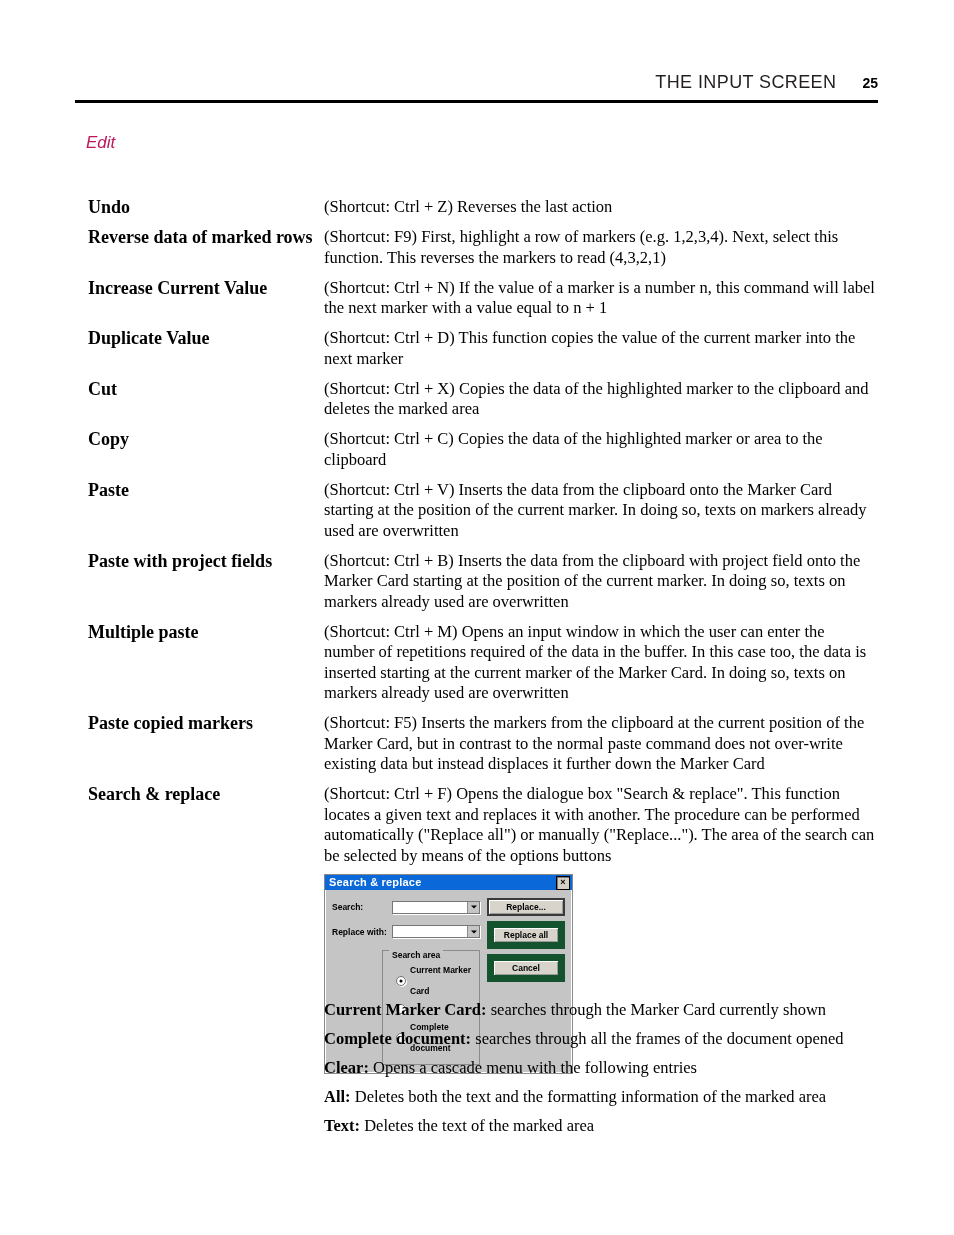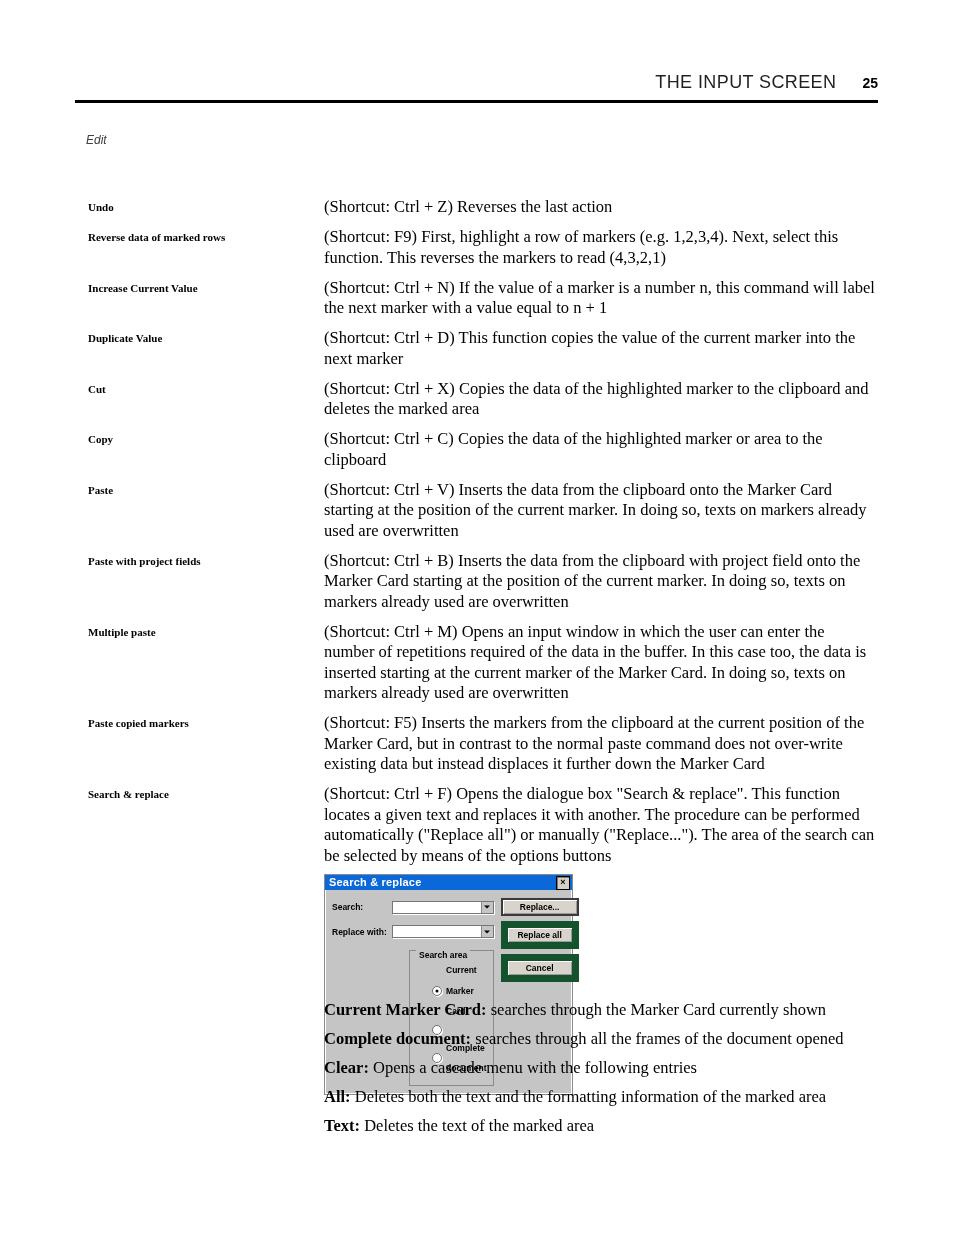--- a/index.html
+++ b/index.html
@@ -50,39 +50,39 @@
     background: #000000;
   }
 
   
   .section-title {
     position: absolute;
     left: 86px;
     top: 133px;
     font-family: "Liberation Sans", sans-serif;
     font-style: italic;
-    font-size: 12px;
-    color: #404040;
+    font-size: 17px;
+    color: #be185d;
   }
 
   
   .deflist {
     position: absolute;
     left: 88px;
     top: 197px;
     width: 790px;
   }
   .defrow {
     display: flex;
     align-items: flex-start;
     margin-bottom: 9.5px;
   }
   .defterm {
     flex: 0 0 236px;
-    font-size: 11px;
+    font-size: 18px;
     font-weight: bold;
     line-height: 20.5px;
     padding-top: 0px;
   }
   .defdesc {
     flex: 1 1 auto;
     font-size: 16.5px;
     line-height: 20.5px;
     text-align: left;
   }
@@ -180,23 +180,23 @@
     left: 50%;
     top: 50%;
     transform: translate(-50%, -50%);
     border-left: 3px solid transparent;
     border-right: 3px solid transparent;
     border-top: 3px solid #000;
   }
 
   .groupbox {
     margin-top: 8px;
-    margin-left: 77px;
+    margin-left: 50px;
     border: 1px solid #8a8a8a;
-    padding: 6px 6px 6px 14px;
+    padding: 6px 6px 6px 5px;
     position: relative;
     min-height: 48px;
   }
   .groupbox-legend {
     position: absolute;
     top: -6px;
     left: 6px;
     background: #c5c5c5;
     padding: 0 3px;
     font-size: 8.5px;

